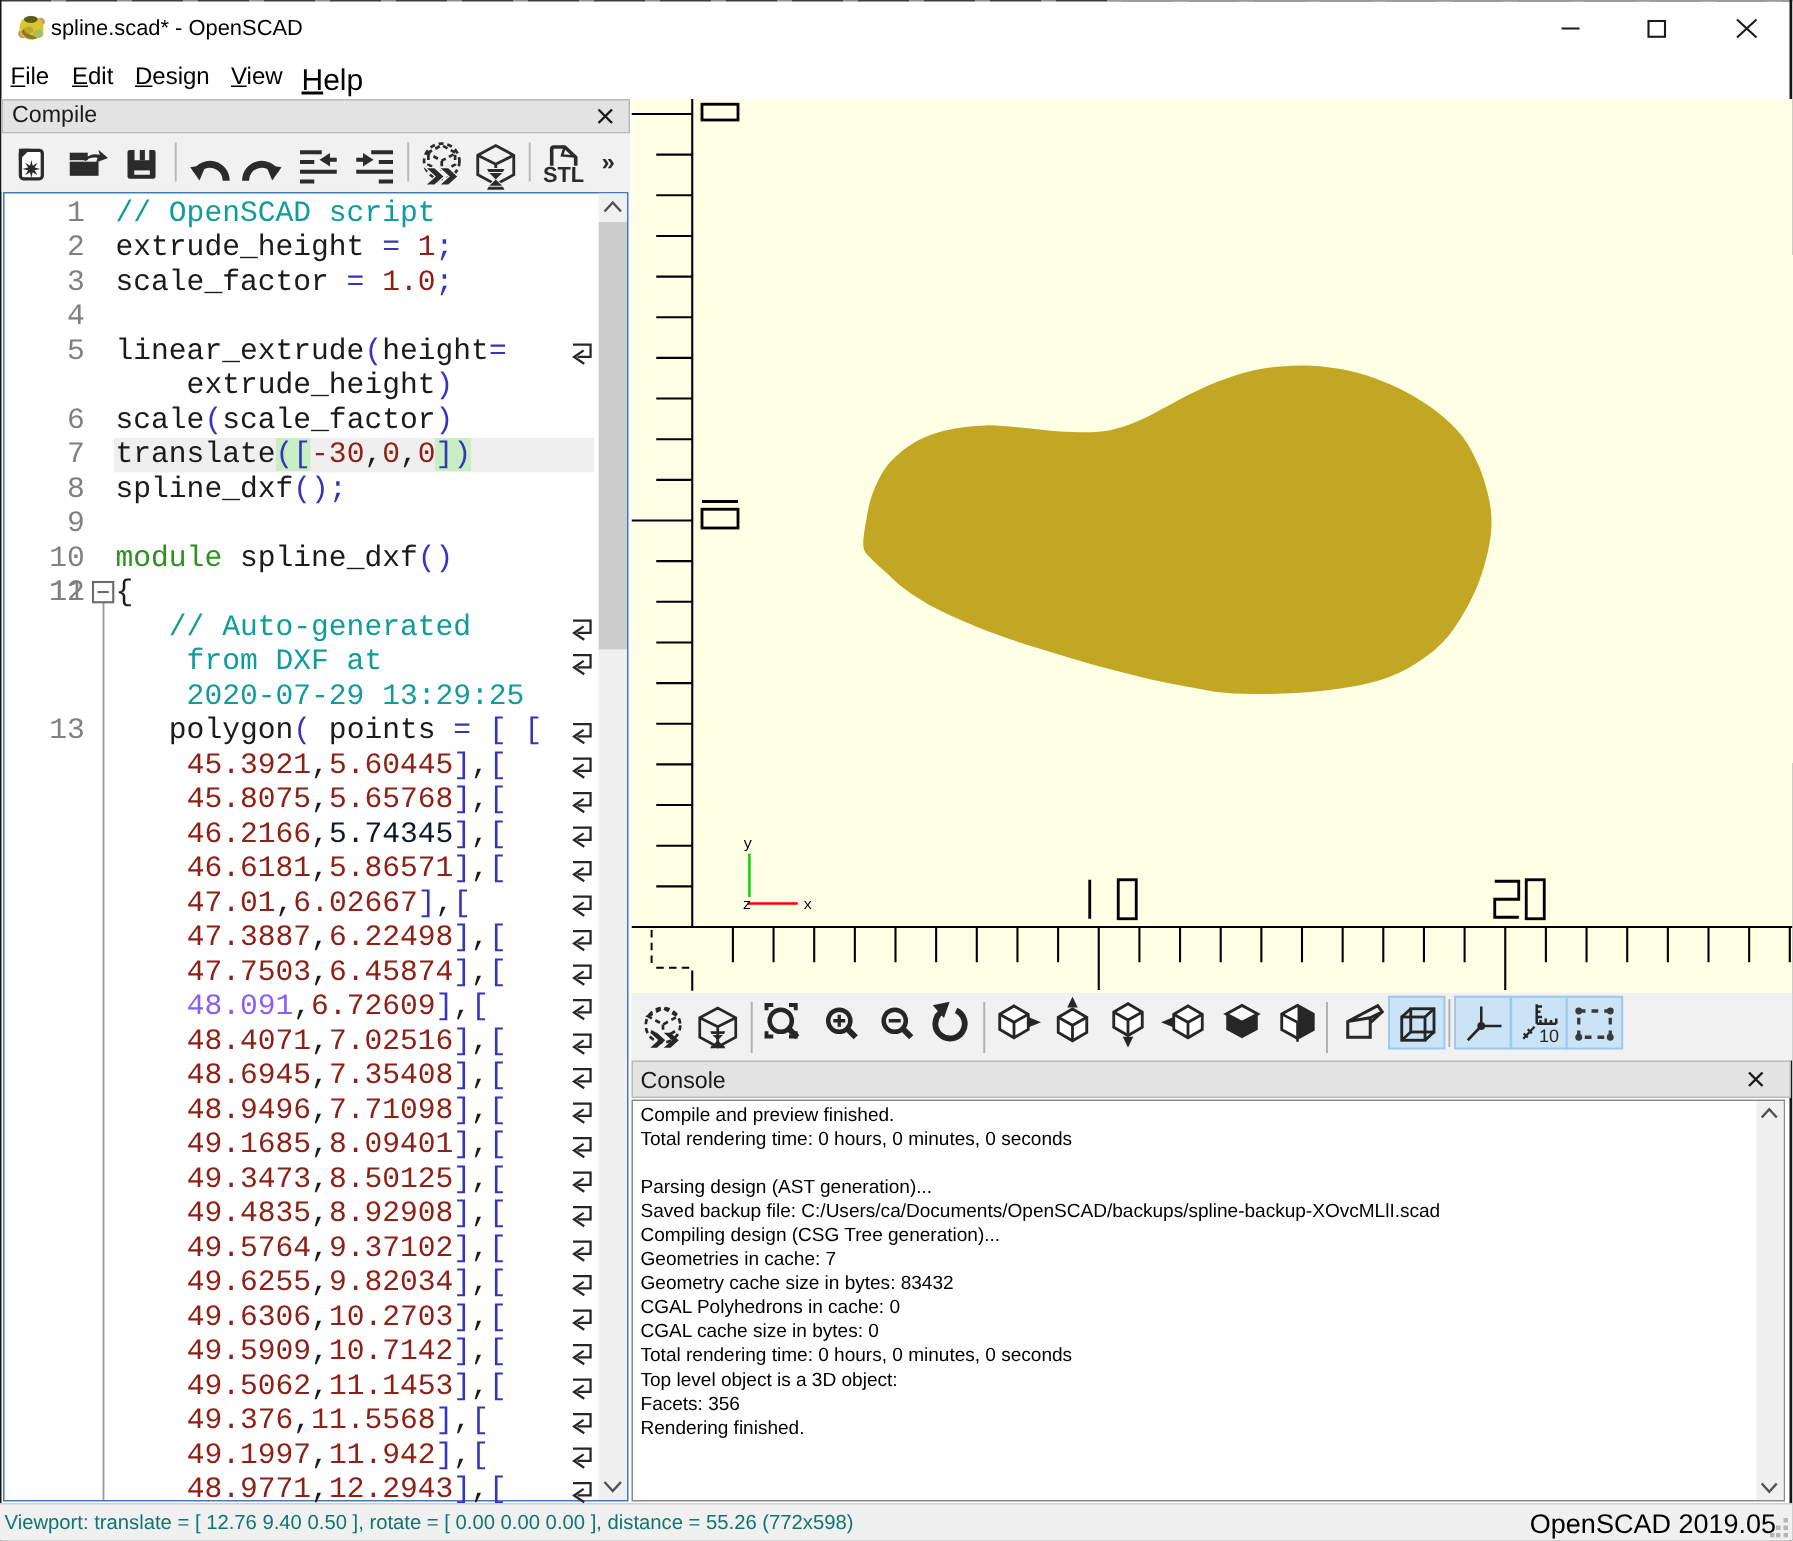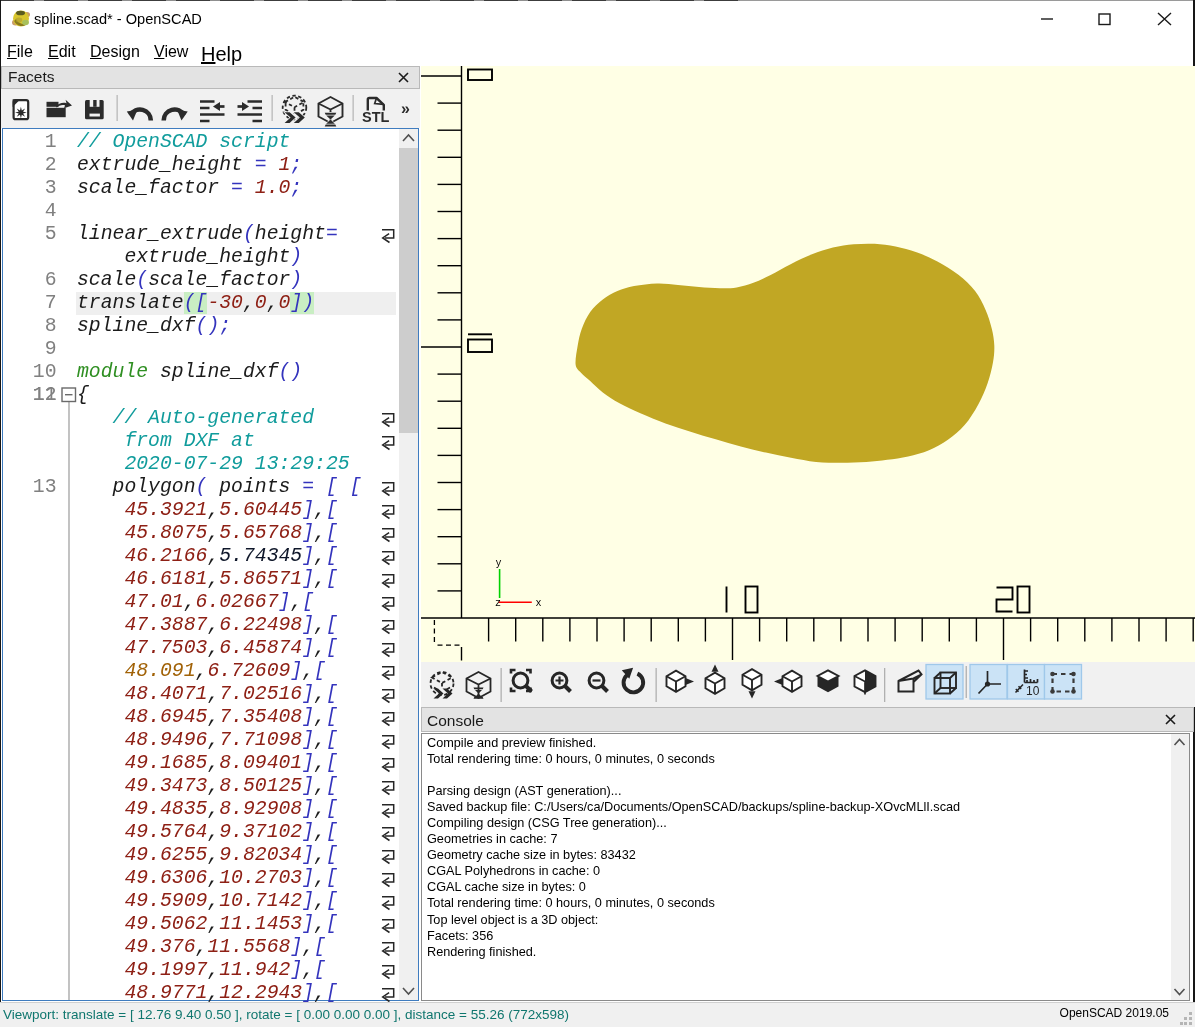--- a/index.html
+++ b/index.html
@@ -1,20 +1,20 @@
 <!DOCTYPE html>
 <html><head><meta charset="utf-8"><style>
 * { margin:0; padding:0; box-sizing:border-box; }
 html,body { width:1195px; height:1027px; overflow:hidden; }
 body { position:relative; font-family:"Liberation Sans",sans-serif; background:#fff; }
 .abs { position:absolute; }
 .ln { position:absolute; left:0; width:56.5px; height:23px; text-align:right;
   font-family:"Liberation Mono",monospace; font-size:19.75px; line-height:23px; color:#808080; }
 .cr { position:absolute; left:77.0px; height:23px; white-space:pre;
-  font-family:"Liberation Mono",monospace; font-size:19.75px; line-height:23px; color:#1b1b1b;font-style:italic; }
+  font-family:"Liberation Mono",monospace; font-size:19.75px; line-height:23px; color:#1b1b1b; }
 </style></head>
 <body>
 
 <div class="abs" style="left:0;top:0;width:1195px;height:1px;background:repeating-linear-gradient(90deg,#3c3c3c 0 34px,#8f8f8f 34px 44px)"></div>
 <div class="abs" style="left:740px;top:0;width:455px;height:1px;background:#9a9a9a"></div>
 <div class="abs" style="left:0;top:0;width:1px;height:1027px;background:#161616"></div>
 <div class="abs" style="left:1193px;top:0;width:2px;height:1027px;background:#161616"></div>
 <div class="abs" style="left:0;top:1026px;width:1195px;height:1px;background:#161616"></div>
 
 <svg class="abs" style="left:11px;top:9px" width="20" height="19" viewBox="0 0 20 19">
@@ -33,21 +33,21 @@
   <path d="M123,5 l13,12 M136,5 l-13,12" stroke="#1a1a1a" stroke-width="1.4"></path>
 </svg>
 
 <div class="abs" style="left:7px;top:43px;font-size:16px;color:#000"><u>F</u>ile</div>
 <div class="abs" style="left:48px;top:43px;font-size:16px;color:#000"><u>E</u>dit</div>
 <div class="abs" style="left:90px;top:43px;font-size:16px;color:#000"><u>D</u>esign</div>
 <div class="abs" style="left:154px;top:43px;font-size:16px;color:#000"><u>V</u>iew</div>
 <div class="abs" style="left:201px;top:43px;font-size:20px;color:#000"><u>H</u>elp</div>
 
 <div class="abs" style="left:1px;top:66px;width:419px;height:23px;background:#e3e3e3;border:1px solid #b9b9b9"></div>
-<div class="abs" style="left:8px;top:68px;font-size:15.5px;color:#1a1a1a">Facets</div>
+<div class="abs" style="left:8px;top:68px;font-size:15.5px;color:#1a1a1a">Compile</div>
 <svg class="abs" style="left:396px;top:70px" width="16" height="16">
     <path d="M3,3 l9,9 M12,3 l-9,9" stroke="#1a1a1a" stroke-width="1.6"></path>
   </svg>
 
 <div class="abs" style="left:1px;top:89px;width:419px;height:39px;background:#f1f1f1"></div>
 
 <svg width="420" height="40" viewBox="0 0 420 40" style="position:absolute;left:0;top:88px">
 
   <rect x="13.6" y="12.2" width="14.6" height="19" rx="2" fill="#fff" stroke="#2b2b2b" stroke-width="2.2"></rect>
   <path d="M12.6,11.2 h7.8 l-7.8,7.8 z" fill="#2b2b2b"></path>
@@ -136,21 +136,21 @@
 <div class="cr" style="top:453.0px"><span style="color:#109c9c">    2020-07-29 13:29:25</span></div>
 <div class="ln" style="top:476.0px">13</div>
 <div class="cr" style="top:476.0px"><span style="color:#1b1b1b">   polygon</span><span style="color:#3434bd">(</span><span style="color:#1b1b1b"> points </span><span style="color:#3434bd">=</span><span style="color:#1b1b1b"> </span><span style="color:#3434bd">[</span><span style="color:#1b1b1b"> </span><span style="color:#3434bd">[</span></div>
 <div class="cr" style="top:499.0px"><span style="color:#1b1b1b">    </span><span style="color:#8e2015">45.3921</span><span style="color:#1b1b1b">,</span><span style="color:#8e2015">5.60445</span><span style="color:#3434bd">]</span><span style="color:#1b1b1b">,</span><span style="color:#3434bd">[</span></div>
 <div class="cr" style="top:522.0px"><span style="color:#1b1b1b">    </span><span style="color:#8e2015">45.8075</span><span style="color:#1b1b1b">,</span><span style="color:#8e2015">5.65768</span><span style="color:#3434bd">]</span><span style="color:#1b1b1b">,</span><span style="color:#3434bd">[</span></div>
 <div class="cr" style="top:545.0px"><span style="color:#1b1b1b">    </span><span style="color:#8e2015">46.2166</span><span style="color:#1b1b1b">,</span><span style="color:#0f172a">5.74345</span><span style="color:#3434bd">]</span><span style="color:#1b1b1b">,</span><span style="color:#3434bd">[</span></div>
 <div class="cr" style="top:568.0px"><span style="color:#1b1b1b">    </span><span style="color:#8e2015">46.6181</span><span style="color:#1b1b1b">,</span><span style="color:#8e2015">5.86571</span><span style="color:#3434bd">]</span><span style="color:#1b1b1b">,</span><span style="color:#3434bd">[</span></div>
 <div class="cr" style="top:591.0px"><span style="color:#1b1b1b">    </span><span style="color:#8e2015">47.01</span><span style="color:#1b1b1b">,</span><span style="color:#8e2015">6.02667</span><span style="color:#3434bd">]</span><span style="color:#1b1b1b">,</span><span style="color:#3434bd">[</span></div>
 <div class="cr" style="top:614.0px"><span style="color:#1b1b1b">    </span><span style="color:#8e2015">47.3887</span><span style="color:#1b1b1b">,</span><span style="color:#8e2015">6.22498</span><span style="color:#3434bd">]</span><span style="color:#1b1b1b">,</span><span style="color:#3434bd">[</span></div>
 <div class="cr" style="top:637.0px"><span style="color:#1b1b1b">    </span><span style="color:#8e2015">47.7503</span><span style="color:#1b1b1b">,</span><span style="color:#8e2015">6.45874</span><span style="color:#3434bd">]</span><span style="color:#1b1b1b">,</span><span style="color:#3434bd">[</span></div>
-<div class="cr" style="top:660.0px"><span style="color:#1b1b1b">    </span><span style="color:#a16207">48.091</span><span style="color:#1b1b1b">,</span><span style="color:#8e2015">6.72609</span><span style="color:#3434bd">]</span><span style="color:#1b1b1b">,</span><span style="color:#3434bd">[</span></div>
+<div class="cr" style="top:660.0px"><span style="color:#1b1b1b">    </span><span style="color:#8b5cf6">48.091</span><span style="color:#1b1b1b">,</span><span style="color:#8e2015">6.72609</span><span style="color:#3434bd">]</span><span style="color:#1b1b1b">,</span><span style="color:#3434bd">[</span></div>
 <div class="cr" style="top:683.0px"><span style="color:#1b1b1b">    </span><span style="color:#8e2015">48.4071</span><span style="color:#1b1b1b">,</span><span style="color:#8e2015">7.02516</span><span style="color:#3434bd">]</span><span style="color:#1b1b1b">,</span><span style="color:#3434bd">[</span></div>
 <div class="cr" style="top:706.0px"><span style="color:#1b1b1b">    </span><span style="color:#8e2015">48.6945</span><span style="color:#1b1b1b">,</span><span style="color:#8e2015">7.35408</span><span style="color:#3434bd">]</span><span style="color:#1b1b1b">,</span><span style="color:#3434bd">[</span></div>
 <div class="cr" style="top:729.0px"><span style="color:#1b1b1b">    </span><span style="color:#8e2015">48.9496</span><span style="color:#1b1b1b">,</span><span style="color:#8e2015">7.71098</span><span style="color:#3434bd">]</span><span style="color:#1b1b1b">,</span><span style="color:#3434bd">[</span></div>
 <div class="cr" style="top:752.0px"><span style="color:#1b1b1b">    </span><span style="color:#8e2015">49.1685</span><span style="color:#1b1b1b">,</span><span style="color:#8e2015">8.09401</span><span style="color:#3434bd">]</span><span style="color:#1b1b1b">,</span><span style="color:#3434bd">[</span></div>
 <div class="cr" style="top:775.0px"><span style="color:#1b1b1b">    </span><span style="color:#8e2015">49.3473</span><span style="color:#1b1b1b">,</span><span style="color:#8e2015">8.50125</span><span style="color:#3434bd">]</span><span style="color:#1b1b1b">,</span><span style="color:#3434bd">[</span></div>
 <div class="cr" style="top:798.0px"><span style="color:#1b1b1b">    </span><span style="color:#8e2015">49.4835</span><span style="color:#1b1b1b">,</span><span style="color:#8e2015">8.92908</span><span style="color:#3434bd">]</span><span style="color:#1b1b1b">,</span><span style="color:#3434bd">[</span></div>
 <div class="cr" style="top:821.0px"><span style="color:#1b1b1b">    </span><span style="color:#8e2015">49.5764</span><span style="color:#1b1b1b">,</span><span style="color:#8e2015">9.37102</span><span style="color:#3434bd">]</span><span style="color:#1b1b1b">,</span><span style="color:#3434bd">[</span></div>
 <div class="cr" style="top:844.0px"><span style="color:#1b1b1b">    </span><span style="color:#8e2015">49.6255</span><span style="color:#1b1b1b">,</span><span style="color:#8e2015">9.82034</span><span style="color:#3434bd">]</span><span style="color:#1b1b1b">,</span><span style="color:#3434bd">[</span></div>
 <div class="cr" style="top:867.0px"><span style="color:#1b1b1b">    </span><span style="color:#8e2015">49.6306</span><span style="color:#1b1b1b">,</span><span style="color:#8e2015">10.2703</span><span style="color:#3434bd">]</span><span style="color:#1b1b1b">,</span><span style="color:#3434bd">[</span></div>
 <div class="cr" style="top:890.0px"><span style="color:#1b1b1b">    </span><span style="color:#8e2015">49.5909</span><span style="color:#1b1b1b">,</span><span style="color:#8e2015">10.7142</span><span style="color:#3434bd">]</span><span style="color:#1b1b1b">,</span><span style="color:#3434bd">[</span></div>
@@ -377,21 +377,21 @@
 <div>Rendering finished.</div>
 </div>
 <div class="abs" style="left:1171px;top:734px;width:18px;height:266px;background:#f0f0f0"></div>
 <svg class="abs" style="left:1171px;top:734px" width="18" height="266">
   <path d="M3.5,11 l5,-5.5 5,5.5" fill="none" stroke="#505050" stroke-width="1.6"></path>
   <path d="M3.5,255 l5,5.5 5,-5.5" fill="none" stroke="#505050" stroke-width="1.6"></path>
 </svg>
 
 <div class="abs" style="left:0;top:1002px;width:1195px;height:25px;background:#f0f0f0;border-top:1px solid #d0d0d0"></div>
 <div class="abs" style="left:3px;top:1007px;font-size:13.5px;color:#0f766e">Viewport: translate = [ 12.76 9.40 0.50 ], rotate = [ 0.00 0.00 0.00 ], distance = 55.26 (772x598)</div>
-<div class="abs" style="right:26px;top:1006px;font-size:12px;color:#000">OpenSCAD 2019.05</div>
+<div class="abs" style="right:11px;top:1006px;font-size:18px;color:#000">OpenSCAD 2019.05</div>
 <svg class="abs" style="left:1180px;top:1012px" width="13" height="13">
   <g fill="#b5b5b5">
       <rect x="9" y="0" width="3" height="3"></rect>
       <rect x="9" y="5" width="3" height="3"></rect>
       <rect x="9" y="10" width="3" height="3"></rect>
       <rect x="4" y="5" width="3" height="3"></rect>
       <rect x="4" y="10" width="3" height="3"></rect>
       <rect x="0" y="10" width="3" height="3"></rect>
     </g>
 </svg>

